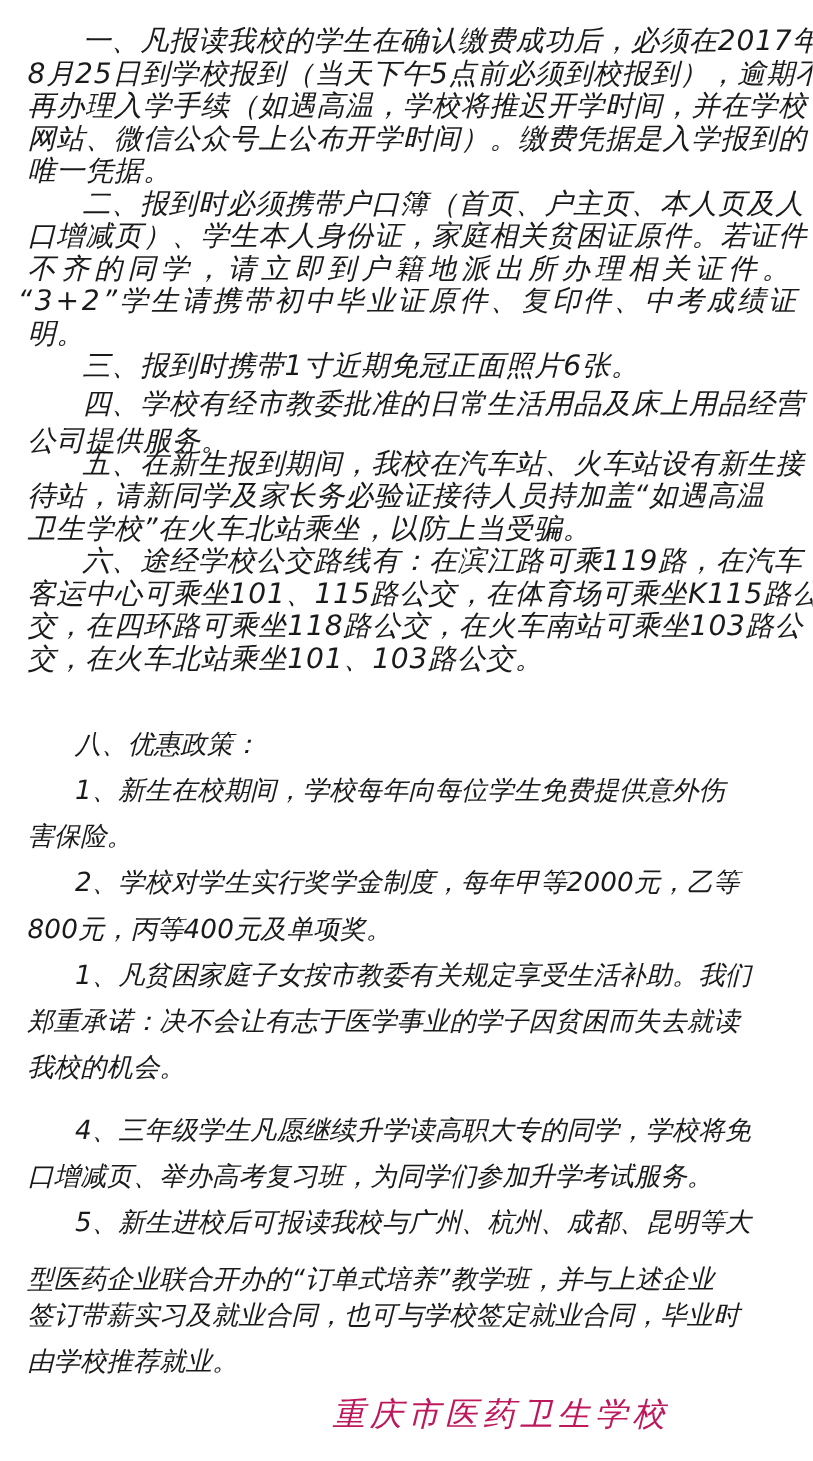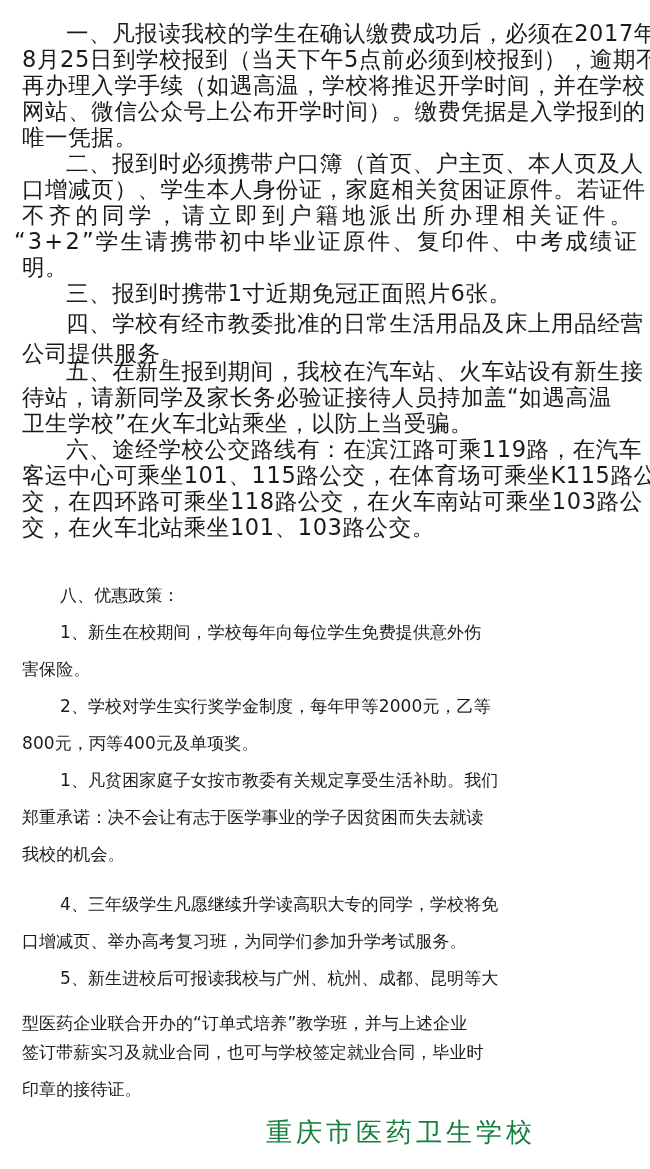--- a/index.html
+++ b/index.html
@@ -14,46 +14,47 @@
       overflow: hidden;
       color: #1a1a1a;
       font-family: "DejaVu Sans", "Liberation Sans", sans-serif;
     }
     .doc {
       position: absolute;
       left: 0;
       top: 0;
       width: 650px;
       height: 1169px;
+      font-style: italic;
     }
     .line {
       position: absolute;
       left: 22px;
       white-space: nowrap;
       font-size: 22.5px;
       line-height: 26px;
       height: 26px;
       letter-spacing: 0.6px;
     }
     .line.ind { left: 66px; }
     .line.p2 {
-      font-size: 17px;
+      font-size: 21px;
       letter-spacing: 0.1px;
     }
     .line.p2.ind { left: 60px; }
     .line.p2.flush { left: 22px; }
     .signature {
       position: absolute;
       left: 266px;
       top: 1116px;
       font-size: 26px;
       line-height: 32px;
       letter-spacing: 4px;
       white-space: nowrap;
-      color: #15803d;
+      color: #be185d;
     }
   </style>
 </head>
 <body>
 
 <div class="doc">
 
   <div>
     <div class="line ind" style="top:20px">一、凡报读我校的学生在确认缴费成功后，必须在2017年</div>
     <div class="line" style="top:46px">8月25日到学校报到（当天下午5点前必须到校报到），逾期不</div>
@@ -113,19 +114,19 @@
 
     <div>
       <div class="line p2 ind" style="top:891px">4、三年级学生凡愿继续升学读高职大专的同学，学校将免</div>
       <div class="line p2 flush" style="top:928px">口增减页、举办高考复习班，为同学们参加升学考试服务。</div>
     </div>
 
     <div>
       <div class="line p2 ind" style="top:965px">5、新生进校后可报读我校与广州、杭州、成都、昆明等大</div>
       <div class="line p2 flush" style="top:1010px">型医药企业联合开办的“订单式培养”教学班，并与上述企业</div>
       <div class="line p2 flush" style="top:1039px">签订带薪实习及就业合同，也可与学校签定就业合同，毕业时</div>
-      <div class="line p2 flush" style="top:1076px">印章的接待证。</div>
+      <div class="line p2 flush" style="top:1076px">由学校推荐就业。</div>
     </div>
   </div>
 
   <div class="signature">重庆市医药卫生学校</div>
 
 </div>
 
 </body></html>

